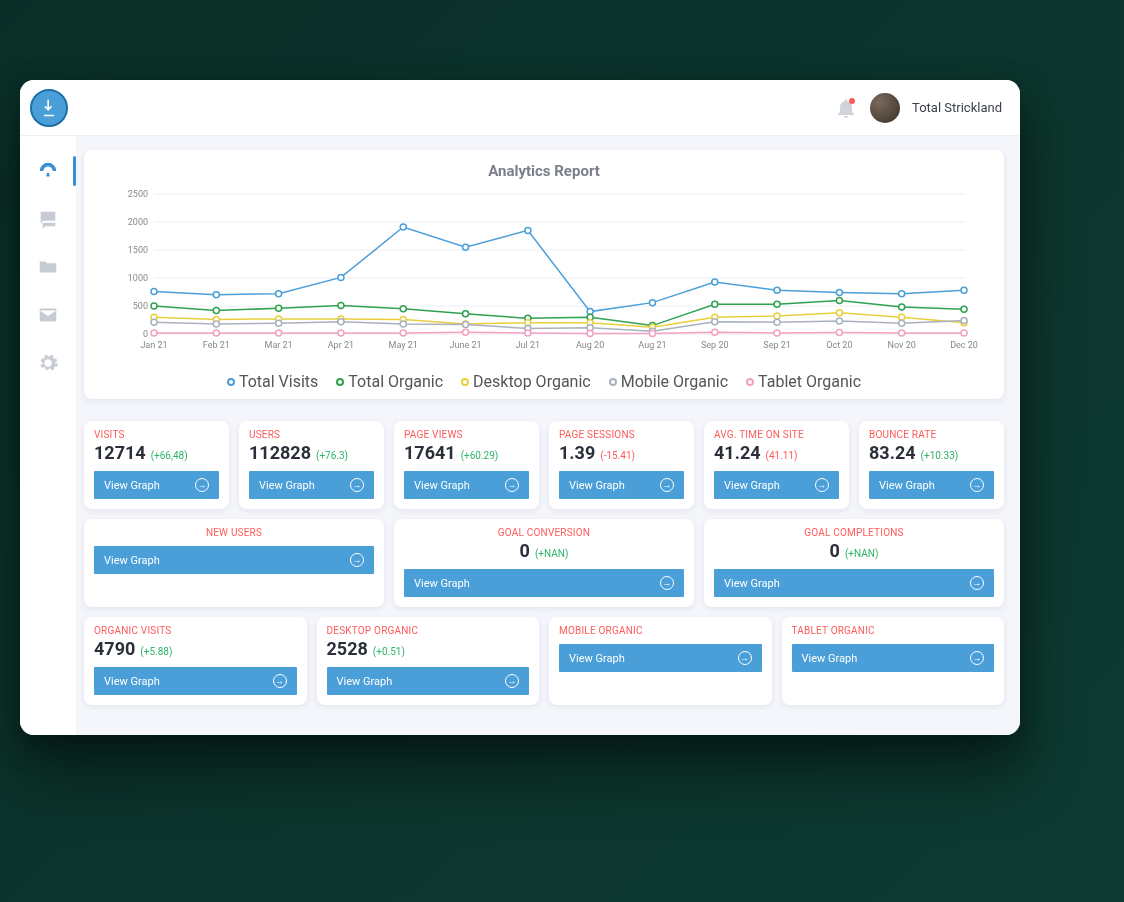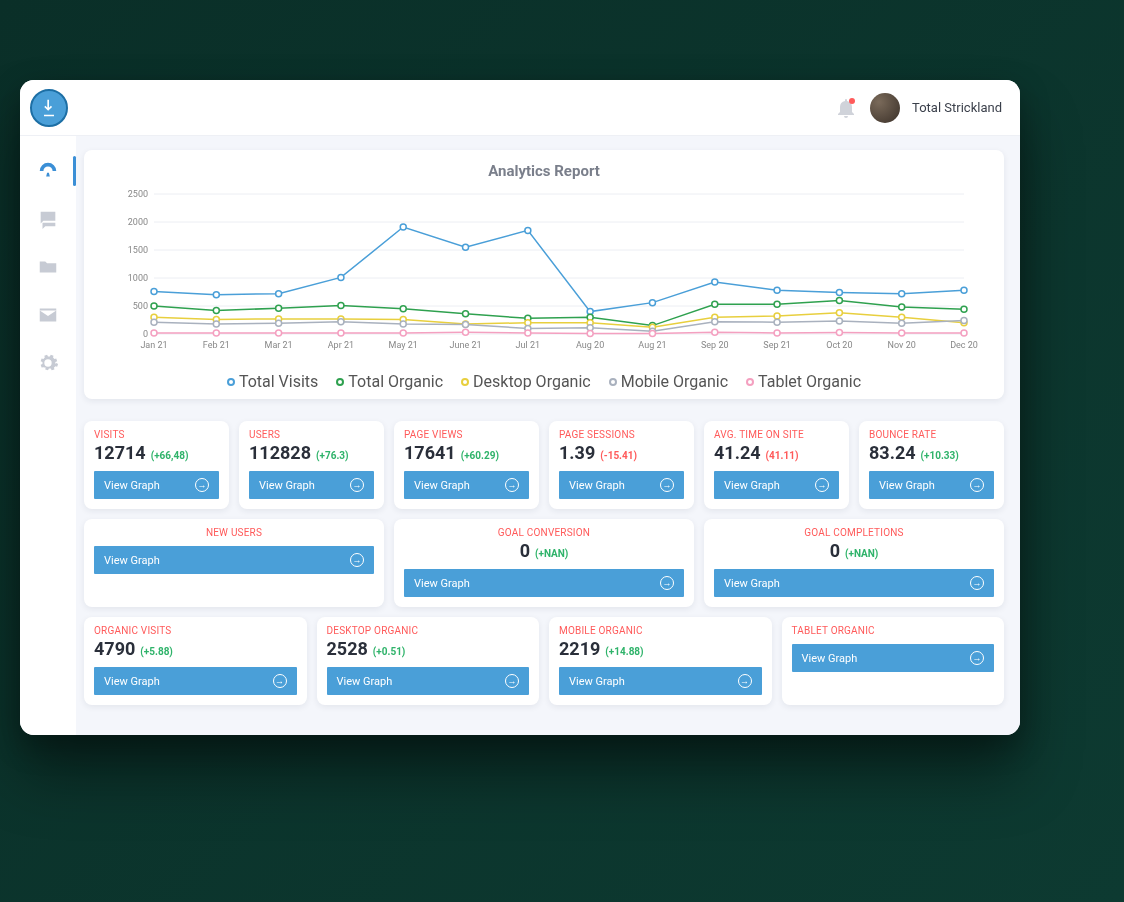--- a/index.html
+++ b/index.html
@@ -27,21 +27,21 @@
 .legend{display:flex;justify-content:center;gap:18px;font-size:16px;color:#555;margin-top:-2px}
 .legend span{display:flex;align-items:center;gap:4px}
 .legend .dot{width:8px;height:8px;border-radius:50%;border:2px solid}
 .row{display:flex;gap:10px;margin-bottom:10px}
 .row .kpi{flex:1}
 .kpi{padding:8px 10px 10px 10px;display:flex;flex-direction:column;gap:2px}
 .kpi.center{text-align:center}
 .kpi-title{font-size:10px;font-weight:400;color:#ff5a5a;text-transform:uppercase;letter-spacing:.2px}
 .kpi-val{font-size:18px;font-weight:700;color:#2a2f3a;display:flex;align-items:baseline;gap:5px}
 .kpi.center .kpi-val{justify-content:center}
-.kpi-delta{font-size:10px;font-weight:700}
+.kpi-delta{font-size:10px;font-weight:400}
 .kpi-delta.pos{color:#2fb36a}
 .kpi-delta.neg{color:#ff5a5a}
 .btn{margin-top:6px;background:#4a9fd8;color:#fff;font-size:11px;border:none;border-radius:1px;height:28px;display:flex;align-items:center;justify-content:space-between;padding:0 10px;cursor:pointer;width:100%}
 .btn .arr{width:14px;height:14px;border:1.5px solid #fff;border-radius:50%;display:flex;align-items:center;justify-content:center;font-size:9px}
 </style>
 </head>
 <body>
 
 <div class="window">
   <div class="topbar">
@@ -287,21 +287,20 @@
           <div class="card kpi">
             <div class="kpi-title">DESKTOP ORGANIC</div>
             <div class="kpi-val">2528 <span class="kpi-delta pos">(+0.51)</span></div>
             <button class="btn">
               <span>View Graph</span>
               <span class="arr">→</span>
             </button>
           </div>
           <div class="card kpi">
             <div class="kpi-title">MOBILE ORGANIC</div>
-            <div class="kpi-val">2219 <span class="kpi-delta pos">(+14.88)</span></div>
             <button class="btn">
               <span>View Graph</span>
               <span class="arr">→</span>
             </button>
           </div>
           <div class="card kpi">
             <div class="kpi-title">TABLET ORGANIC</div>
             <button class="btn">
               <span>View Graph</span>
               <span class="arr">→</span>

